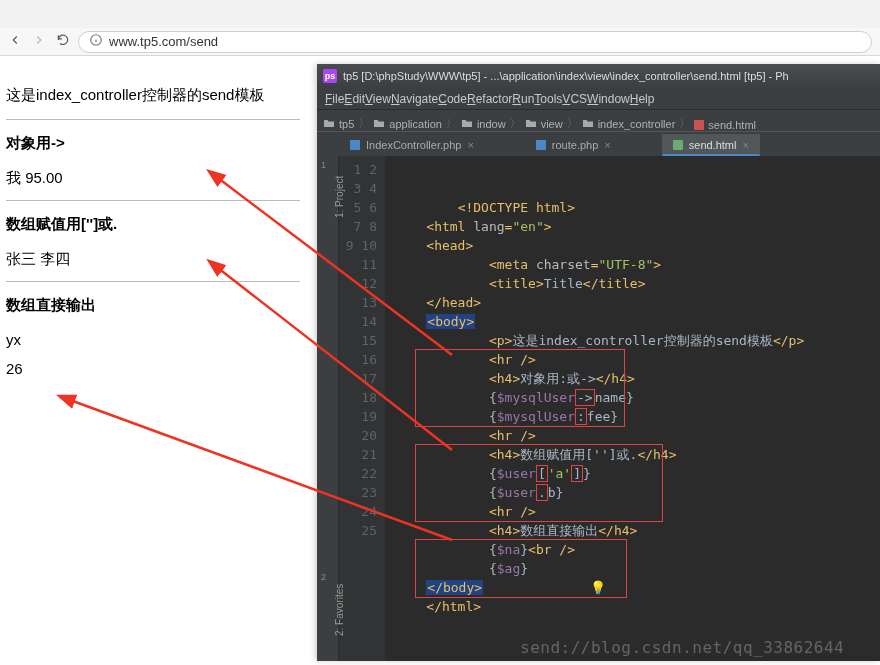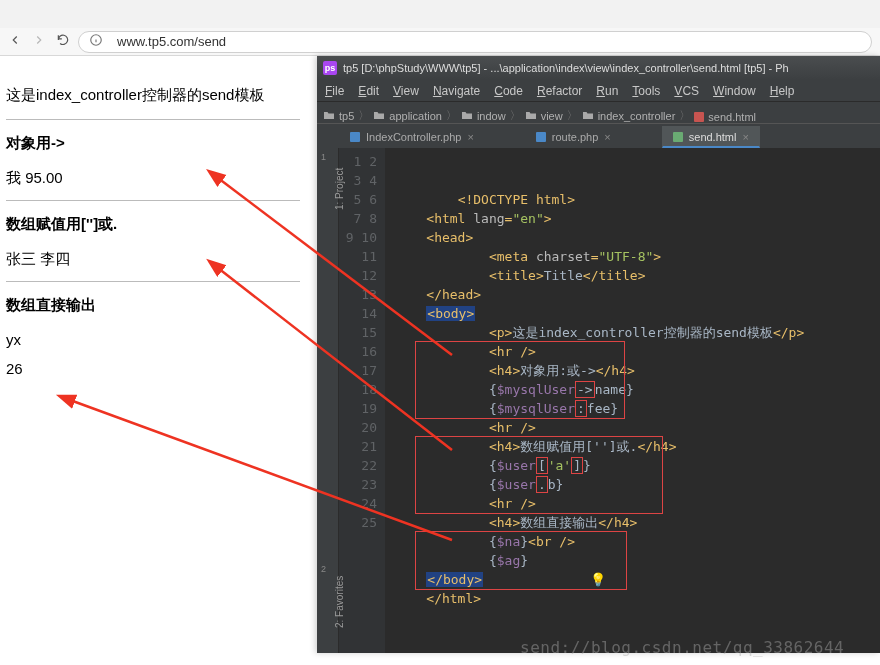--- a/index.html
+++ b/index.html
@@ -4,36 +4,36 @@
 <style>
   * { margin: 0; padding: 0; box-sizing: border-box; }
   html, body { width: 880px; height: 665px; overflow: hidden; font-family: Arial, "Microsoft YaHei", sans-serif; background: #fff; }
 
   
   .chrome-tabs { height: 28px; background: #f2f2f2; }
   .chrome-bar { height: 28px; background: #f7f7f7; border-bottom: 1px solid #d8d8d8; display: flex; align-items: center; padding: 0 8px; gap: 8px; font-size: 13px; color: #555; }
   .nav-icons { display: flex; gap: 10px; align-items: center; }
   .nav-arrow svg { width: 14px; height: 14px; }
   .reload svg { width: 14px; height: 14px; }
-  .addr { flex: 1; display: flex; align-items: center; gap: 14px; border: 1px solid #d0d0d0; border-radius: 14px; height: 22px; padding: 0 10px; background: #fff; }
+  .addr { flex: 1; display: flex; align-items: center; gap: 6px; border: 1px solid #d0d0d0; border-radius: 14px; height: 22px; padding: 0 10px; background: #fff; }
   .addr .info svg { width: 14px; height: 14px; }
   .addr-text { font-size: 13px; color: #333; }
 
   
   .page { position: absolute; left: 0; top: 56px; width: 310px; padding: 20px 10px 10px 6px; }
   .page p { font-size: 15px; margin: 10px 0 14px; }
   .page hr { border: 0; border-top: 1px solid #bbb; margin: 8px 0 14px; }
   .page h4 { font-size: 15px; font-weight: bold; margin: 4px 0 16px; }
   .page .val { font-size: 15px; margin-bottom: 12px; }
 
   
-  .ide { position: absolute; left: 317px; top: 56px; width: 563px; height: 597px; box-shadow: -2px 0 6px rgba(0,0,0,.18); background: #14b8a6; color: #bbb; font-size: 12px; display: flex; flex-direction: column; }
+  .ide { position: absolute; left: 317px; top: 64px; width: 563px; height: 597px; box-shadow: -2px 0 6px rgba(0,0,0,.18); background: #14b8a6; color: #bbb; font-size: 12px; display: flex; flex-direction: column; }
   .ide-title { height: 24px; background: linear-gradient(#4a4d4f,#3c3f41); display: flex; align-items: center; padding: 0 6px; gap: 6px; color: #ddd; font-size: 11px; white-space: nowrap; overflow: hidden; }
   .ide-logo { width: 14px; height: 14px; background: #a946f1; border-radius: 2px; display: inline-flex; align-items: center; justify-content: center; color: #fff; font-size: 9px; font-weight: bold; }
-  .ide-menu { height: 22px; background: #3c3f41; display: flex; align-items: center; padding: 0 8px; gap: 14px; color: #c8c8c8; font-size: 12px; border-bottom: 1px solid #2b2b2b; }
+  .ide-menu { height: 22px; background: #3c3f41; display: flex; align-items: center; padding: 0 8px; color: #c8c8c8; font-size: 12px; border-bottom: 1px solid #2b2b2b; }
   .ide-menu span u { text-decoration: underline; }
   .ide-crumbs { height: 22px; background: #3c3f41; border-bottom: 1px solid #555; display: flex; align-items: flex-end; padding: 0 6px; gap: 4px; color: #b0b0b0; font-size: 11px; }
   .crumb { display: flex; align-items: center; gap: 4px; }
   .crumb .folder svg { width: 12px; height: 10px; }
   .crumb .chev { color: #777; }
   .crumb.file .icon-html { width: 10px; height: 10px; background: #c75450; border-radius: 1px; }
 
   .ide-tabs { height: 24px; background: #3c3f41; display: flex; align-items: flex-end; padding-left: 22px; gap: 40px; }
   .tab { height: 22px; padding: 0 10px; display: flex; align-items: center; gap: 6px; color: #aaa; font-size: 11px; border: 1px solid transparent; }
   .tab.active { background: #515658; color: #ddd; border-bottom: 2px solid #4a88c7; }

